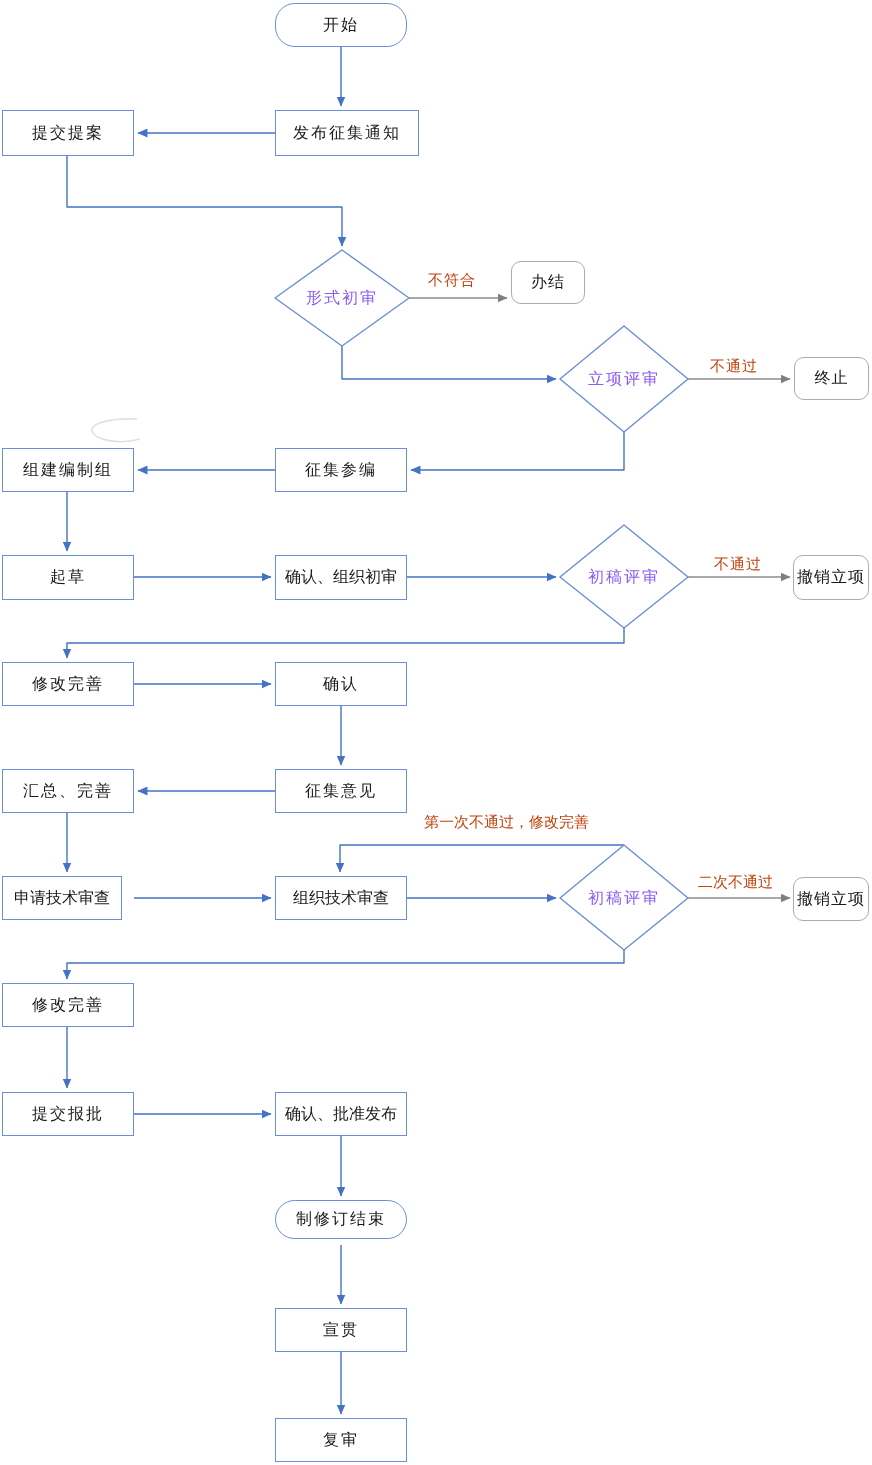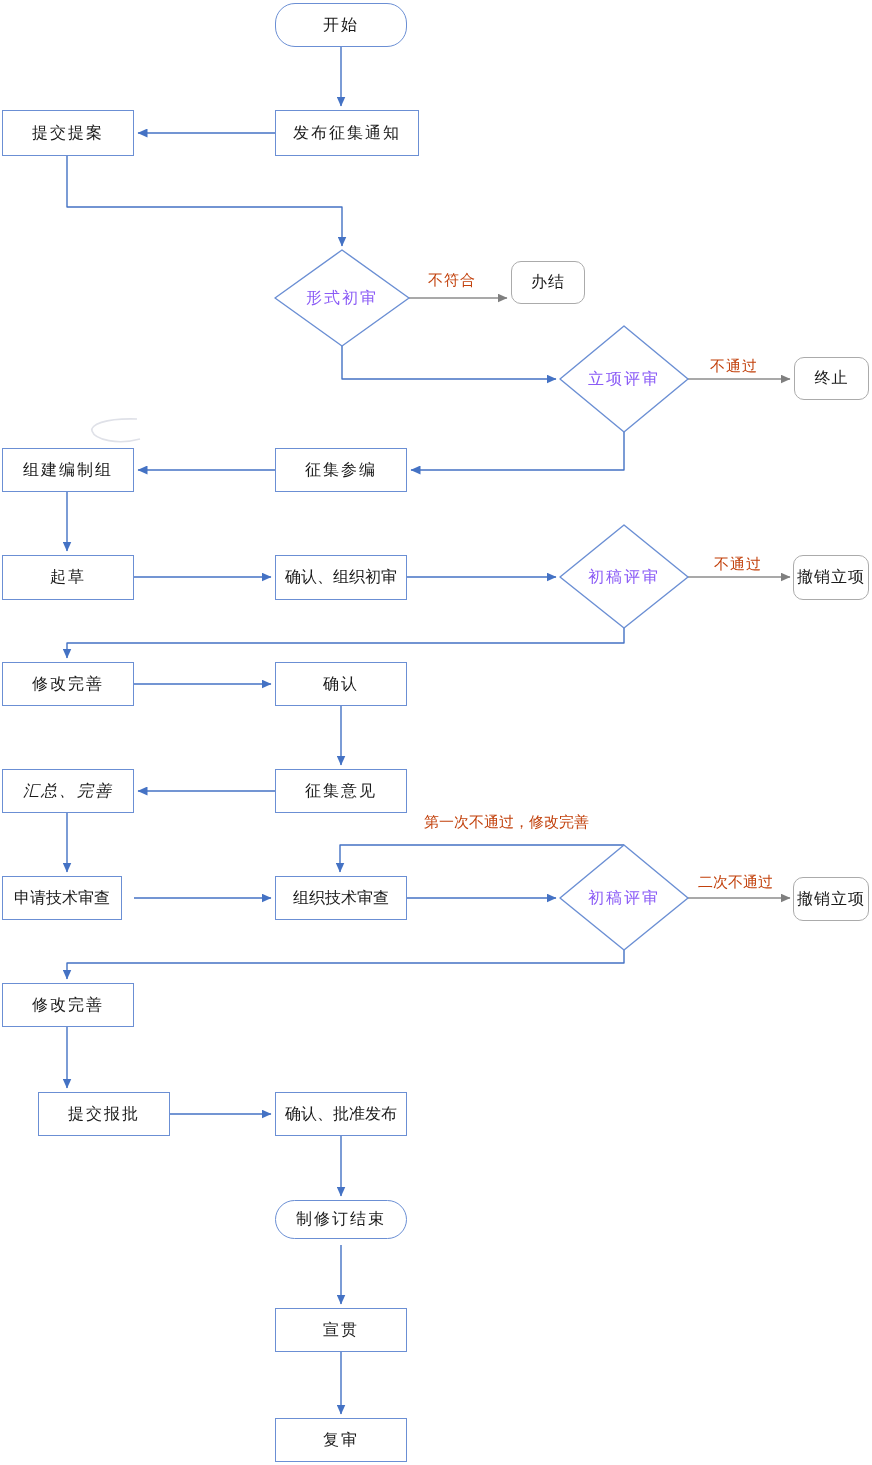--- a/index.html
+++ b/index.html
@@ -147,33 +147,33 @@
   <div class="decision-text" style="left:565px; top:565px; width:118px; height:24px;">初稿评审</div>
 
   <div class="node terminator-gray" style="left:793px; top:555px; width:76px; height:45px;">撤销立项</div>
 
   <div class="node" style="left:2px; top:662px; width:132px; height:44px;">修改完善</div>
 
   <div class="node" style="left:275px; top:662px; width:132px; height:44px;">确认</div>
 
   <div class="node" style="left:275px; top:769px; width:132px; height:44px;">征集意见</div>
 
-  <div class="node" style="left:2px; top:769px; width:132px; height:44px;font-style:italic;">汇总、完善</div>
+  <div class="node" style="left:2px; top:769px; width:132px; height:44px;">汇总、完善</div>
 
   <div class="node" style="left:2px; top:876px; width:120px; height:44px; letter-spacing:0;">申请技术审查</div>
 
   <div class="node" style="left:275px; top:876px; width:132px; height:44px; letter-spacing:0;">组织技术审查</div>
 
   <div class="decision-text" style="left:565px; top:886px; width:118px; height:24px;">初稿评审</div>
 
   <div class="node terminator-gray" style="left:793px; top:877px; width:76px; height:44px;">撤销立项</div>
 
   <div class="node" style="left:2px; top:983px; width:132px; height:44px;">修改完善</div>
 
-  <div class="node" style="left:2px; top:1092px; width:132px; height:44px;margin-left:36px;">提交报批</div>
+  <div class="node" style="left:2px; top:1092px; width:132px; height:44px;">提交报批</div>
 
   <div class="node" style="left:275px; top:1092px; width:132px; height:44px; letter-spacing:0;">确认、批准发布</div>
 
   <div class="node terminator-blue" style="left:275px; top:1200px; width:132px; height:39px;">制修订结束</div>
 
   <div class="node" style="left:275px; top:1308px; width:132px; height:44px;">宣贯</div>
 
   <div class="node" style="left:275px; top:1418px; width:132px; height:44px;">复审</div>
 
   <div class="edge-label" style="left:428px; top:271px;">不符合</div>

